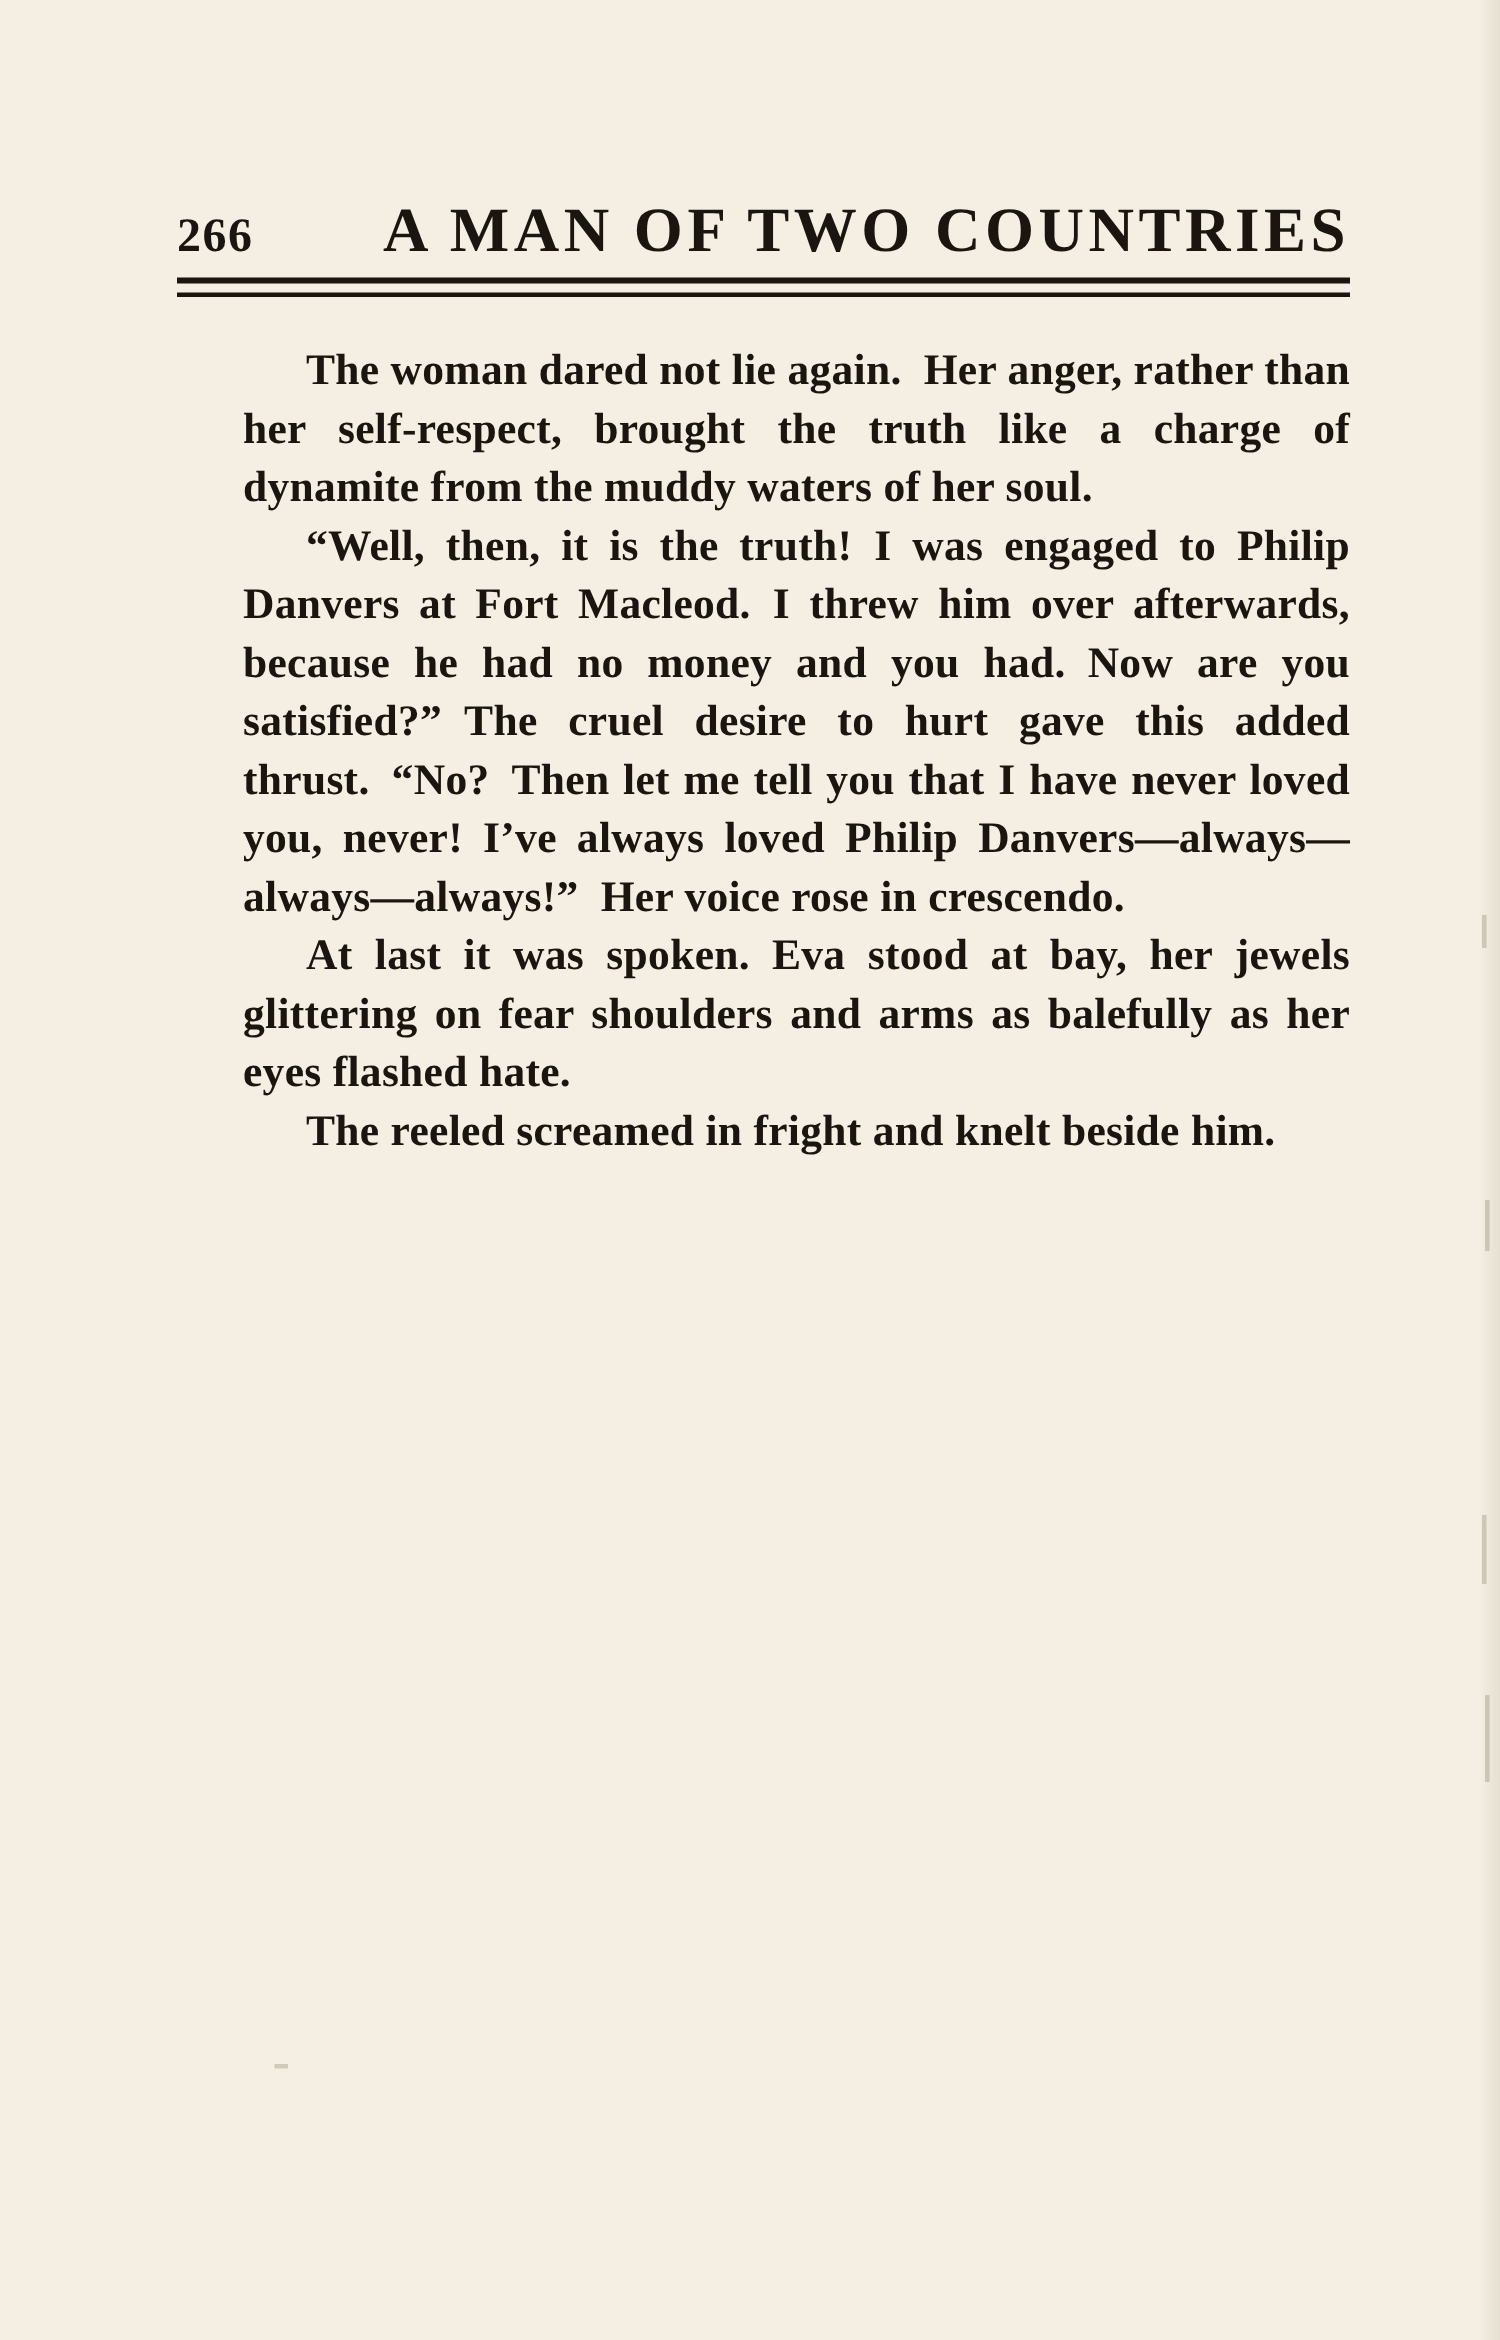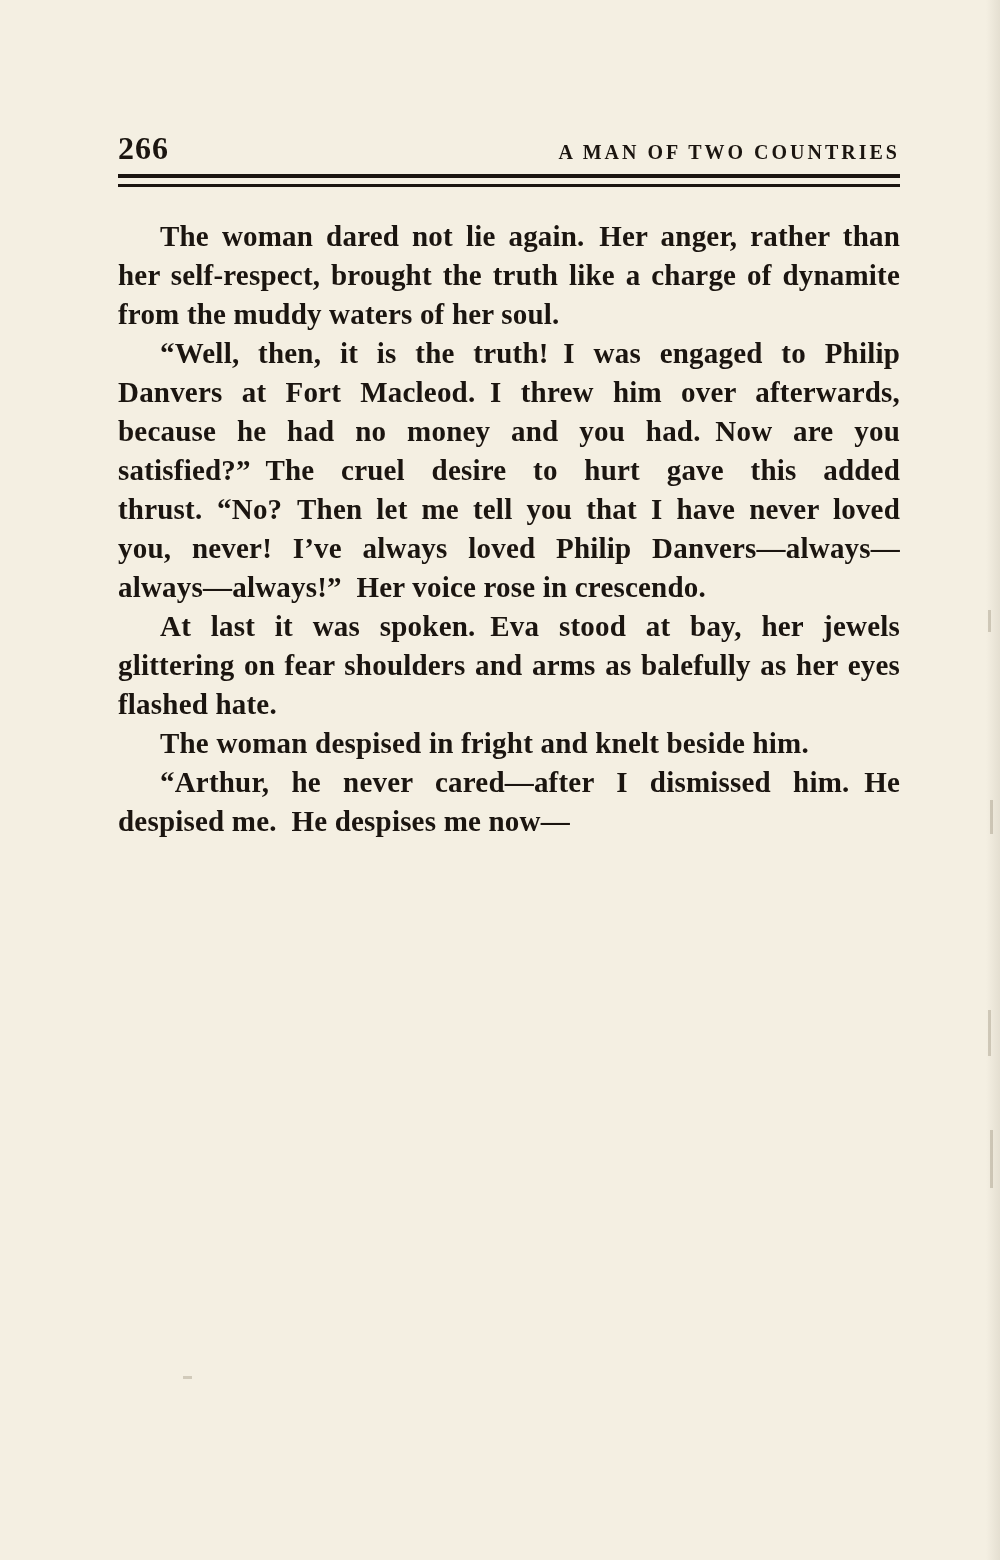--- a/index.html
+++ b/index.html
@@ -38,38 +38,39 @@
     justify-content: space-between;
     align-items: baseline;
   }
   .page-number {
     font-size: 32px;
     font-weight: bold;
     letter-spacing: 1px;
     text-align: right;
   }
   .book-title {
-    font-size: 20px;
+    font-size: 42px;
     font-weight: bold;
     letter-spacing: 3px;
     white-space: nowrap;
   }
   .double-rule {
     margin-top: 7px;
     height: 6px;
     border-top: 4px solid var(--ink, #1b1510);
     border-bottom: 3px solid var(--ink, #1b1510);
   }
   .body-text {
     margin-top: 30px;
     font-size: 29px;
     line-height: 39px;
     font-weight: bold;
     text-align: justify;
     letter-spacing: 0.2px;
+    margin-left: 44px;
   }
   .body-text p {
     margin: 0;
     text-indent: 42px;
   }
   
   .artifact {
     position: absolute;
     background: #c6beac;
     opacity: 0.75;
@@ -91,22 +92,21 @@
       <span class="page-number">266</span>
       <span class="book-title">A MAN OF TWO COUNTRIES</span>
     </div>
 
     <div class="double-rule"></div>
 
     <div class="body-text">
       <p>The woman dared not lie again. Her anger, rather than her self-respect, brought the truth like a charge of dynamite from the muddy waters of her soul.</p>
       <p>“Well, then, it is the truth! I was engaged to Philip Danvers at Fort Macleod. I threw him over afterwards, because he had no money and you had. Now are you satisfied?” The cruel desire to hurt gave this added thrust. “No? Then let me tell you that I have never loved you, never! I’ve always loved Philip Danvers—always—always—always!” Her voice rose in crescendo.</p>
       <p>At last it was spoken. Eva stood at bay, her jewels glittering on fear shoulders and arms as balefully as her eyes flashed hate.</p>
-      <p>The woman despised in fright and knelt beside him.</p>
-      <p>“Arthur, he never cared—after I dismissed him. He despised me. He despises me now—</p>
+      <p>The reeled screamed in fright and knelt beside him.</p>
     </div>
 
   </div>
 
   <div class="artifact a1"></div>
   <div class="artifact a2"></div>
   <div class="artifact a3"></div>
   <div class="artifact a4"></div>
   <div class="artifact a5"></div>
   <div class="page-edge"></div>

